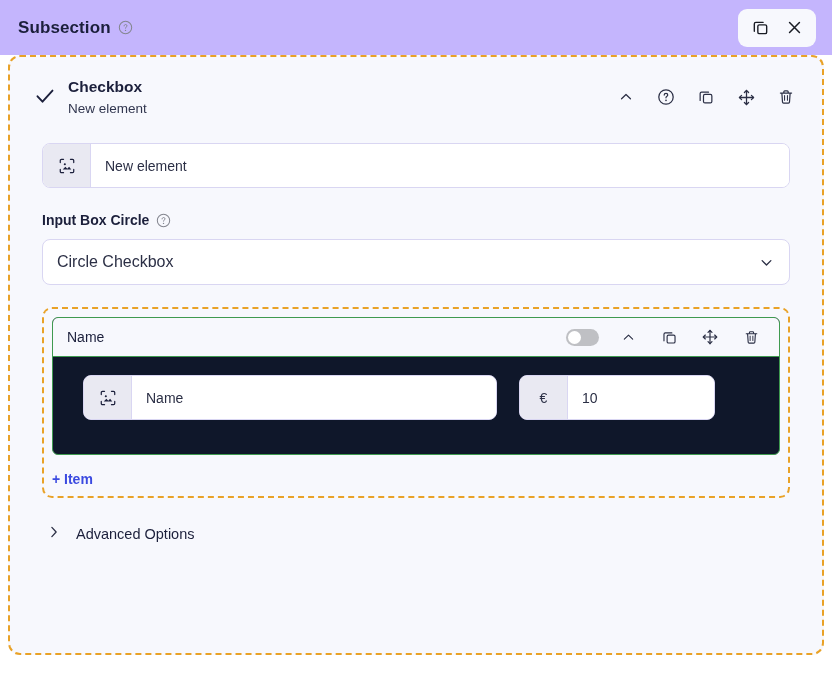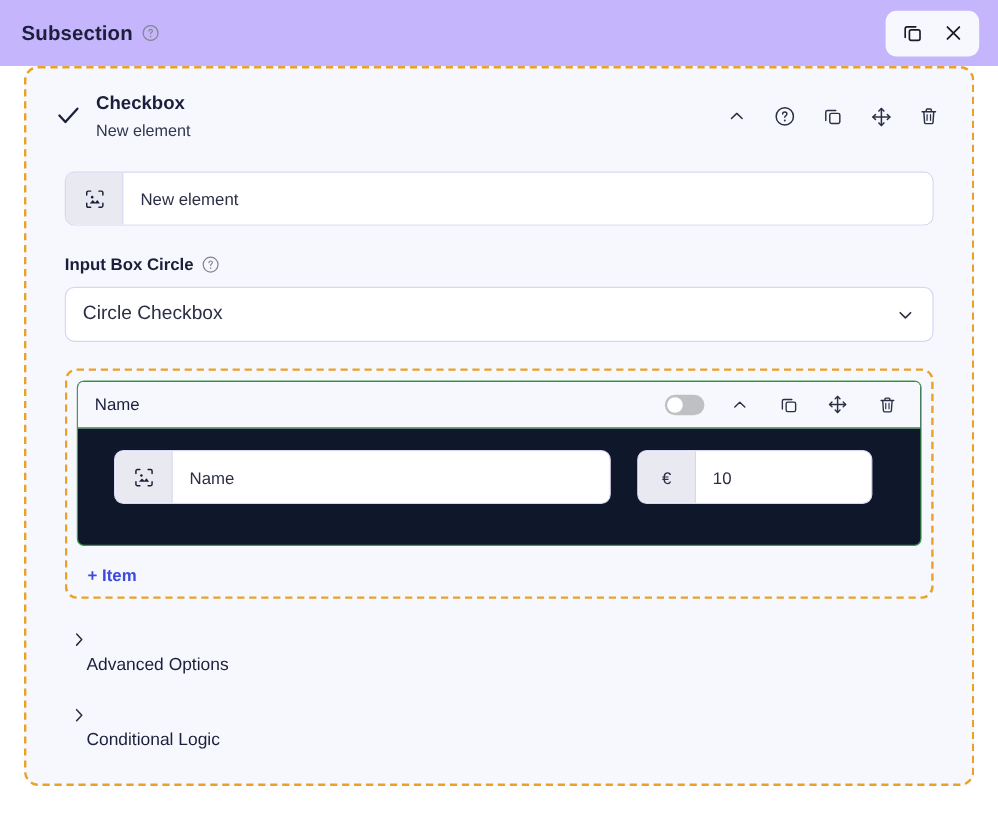--- a/index.html
+++ b/index.html
@@ -57,21 +57,21 @@
     justify-content: center;
     border-radius: 6px;
     cursor: pointer;
     background: transparent;
     border: none;
     padding: 0;
   }
 
   
   .page {
-    padding: 0 20px;
+    padding: 0 8px;
     box-sizing: border-box;
   }
   .element-card {
     border: 2px dashed #e9a227;
     border-radius: 12px;
     background: #f7f8fd;
     height: 600px;
     box-sizing: border-box;
     padding: 0;
     position: relative;
@@ -235,33 +235,32 @@
   .item-price-group { width: 196px; flex: 0 0 auto; }
   .inner-input {
     background: #fdfdff;
   }
 
   .add-item {
     font-size: 14px;
     font-weight: 700;
     color: #3b4ae0;
     margin-top: 16px;
-    margin-left: 9px;
+    margin-left: 0;
     cursor: pointer;
     display: inline-block;
   }
 
   
   .accordion {
     margin-top: 26px;
     padding-left: 4px;
     display: flex;
-    align-items: flex-start;
+    align-items: center;
     cursor: pointer;
-    flex-direction: column;
   }
   .accordion-label {
     font-size: 14.5px;
     color: #1b1f3b;
     margin-left: 14px;
   }
 </style>
 </head>
 <body>
 
@@ -451,24 +450,16 @@
 
       <div class="accordion">
         <span>
           <svg width="16" height="16" viewBox="0 0 18 18" fill="none">
             <path d="M6.6 3.8L11.4 9l-4.8 5.2" stroke="#2b2f45" stroke-width="1.45" stroke-linecap="round" stroke-linejoin="round"></path>
           </svg>
         </span>
         <span class="accordion-label">Advanced Options</span>
       </div>
 
-      <div class="accordion">
-        <span>
-          <svg width="16" height="16" viewBox="0 0 18 18" fill="none">
-            <path d="M6.6 3.8L11.4 9l-4.8 5.2" stroke="#2b2f45" stroke-width="1.45" stroke-linecap="round" stroke-linejoin="round"></path>
-          </svg>
-        </span>
-        <span class="accordion-label">Conditional Logic</span>
-      </div>
 
     </div>
   </div>
 </div>
 
 </body></html>

